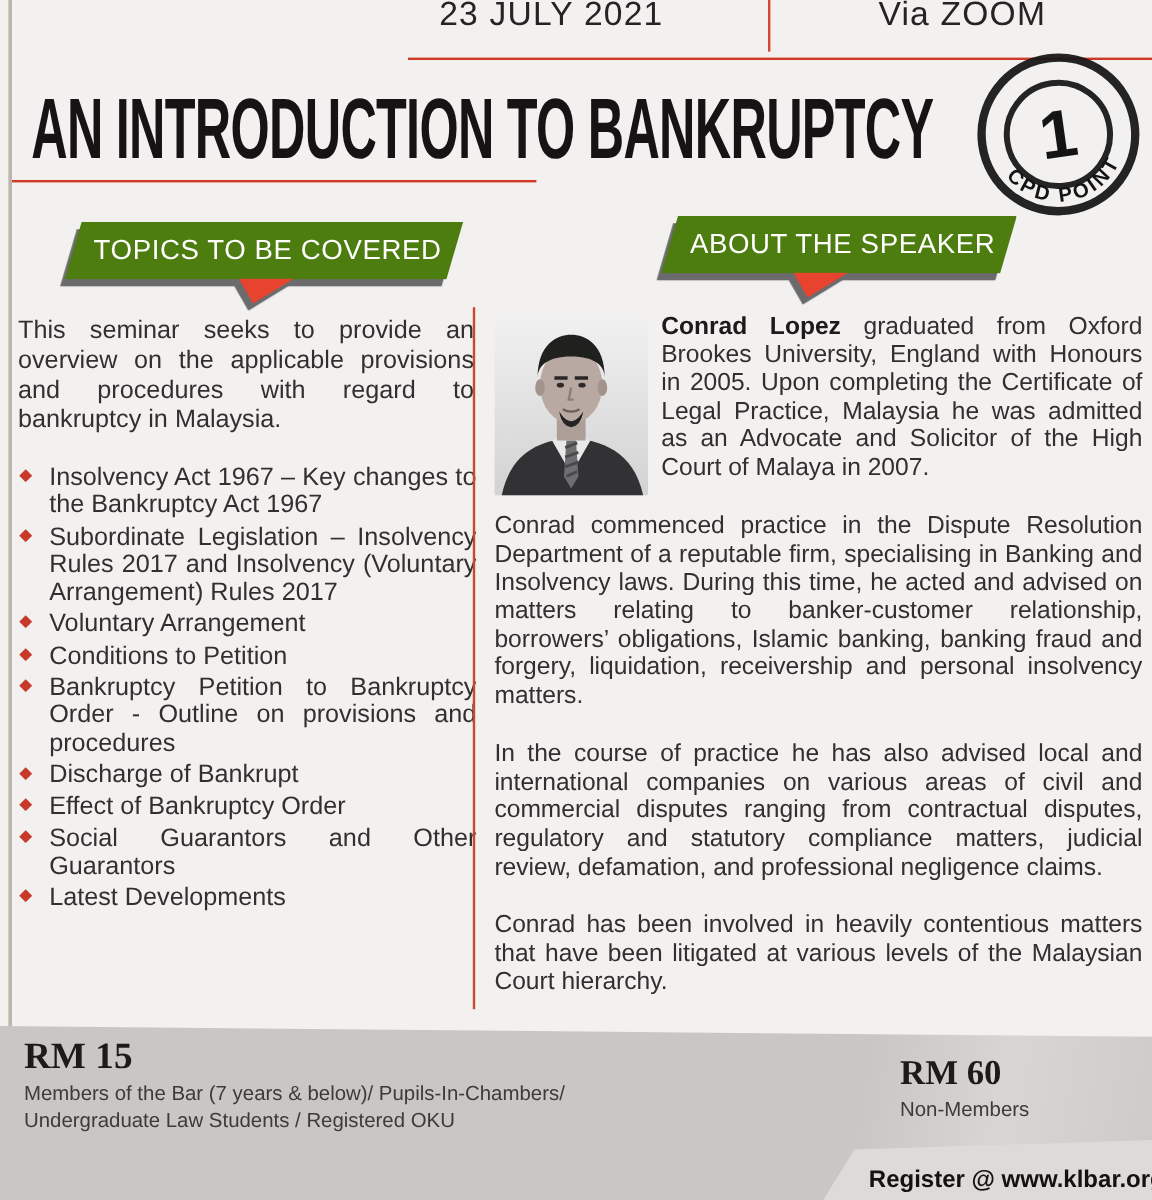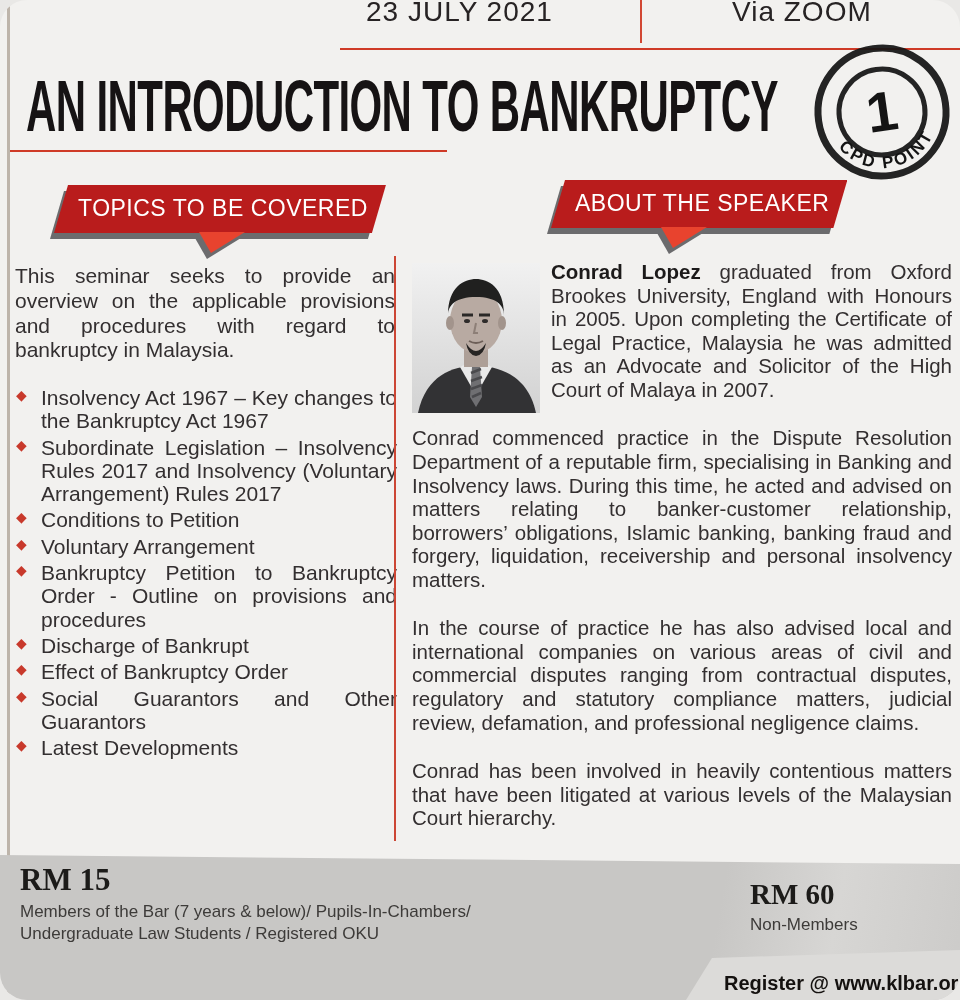--- a/index.html
+++ b/index.html
@@ -1,39 +1,39 @@
 <!DOCTYPE html>
 <html><head>
 <meta charset="utf-8">
 <style>
   html,body{margin:0;padding:0;background:#e9e8e6;}
   #flyer{
     position:relative;width:960px;height:1000px;margin:0 auto;
     background:#f2f1ef;overflow:hidden;
-    font-family:"Liberation Sans",sans-serif;color:#332f30;border-radius:27px;
+    font-family:"Liberation Sans",sans-serif;color:#332f30;
   }
   .page-edge{position:absolute;left:7px;top:0;width:3px;height:100%;background:#bdb4aa;}
 
   
   .date-text{position:absolute;top:-4px;left:366px;font-size:28px;letter-spacing:1px;color:#272324;white-space:nowrap;}
   .via-text{position:absolute;top:-4px;left:732px;font-size:28px;letter-spacing:1px;color:#272324;white-space:nowrap;}
   .header-vline{position:absolute;left:640px;top:0;width:2px;height:43px;background:#d24733;}
   .rule-top{position:absolute;top:48px;left:340px;width:620px;height:2px;background:#cf3a27;}
   .rule-bottom{position:absolute;top:150px;left:10px;width:437px;height:2px;background:#cf3a27;}
   .main-title{
     position:absolute;top:66px;left:26px;margin:0;
     font-size:70px;font-weight:bold;letter-spacing:-1px;color:#161314;
     white-space:nowrap;transform:scale(0.60,1.02);transform-origin:top left;
   }
   .stamp{position:absolute;left:810px;top:40px;width:144px;height:144px;transform:rotate(-8deg);}
 
   
   .bubble-wrap{position:absolute;filter:drop-shadow(-4px 6px 0 rgba(92,92,94,0.9));}
   .bubble{
-    background:#b91c1c;color:#ffffff;font-size:23px;letter-spacing:0.5px;
+    background:#4d7c0f;color:#ffffff;font-size:23px;letter-spacing:0.5px;
     padding:10px 18px 11px 24px;text-align:left;
     clip-path:polygon(14px 0,100% 0,calc(100% - 14px) 100%,0 100%);
     white-space:nowrap;
   }
   .bubble-tail{position:absolute;top:calc(100% - 1px);width:46px;height:21px;background:#e8432e;
     clip-path:polygon(0 0,100% 0,26% 100%);}
   #topics-bubble{left:54px;top:185px;}
   #topics-bubble .bubble-tail{left:145px;}
   #speaker-bubble{left:551px;top:180px;}
   #speaker-bubble .bubble-tail{left:110px;}
@@ -103,22 +103,22 @@
 
   <div class="bubble-wrap" id="topics-bubble">
     <div class="bubble">TOPICS TO BE COVERED</div>
     <div class="bubble-tail"></div>
   </div>
 
   <div class="intro-par">This seminar seeks to provide an overview on the applicable provisions and procedures with regard to bankruptcy in Malaysia.</div>
   <ul class="topic-list">
     <li>Insolvency Act 1967 – Key changes to the Bankruptcy Act 1967</li>
     <li>Subordinate Legislation – Insolvency Rules 2017 and Insolvency (Voluntary Arrangement) Rules 2017</li>
+    <li>Voluntary Arrangement</li>
     <li>Conditions to Petition</li>
-    <li>Voluntary Arrangement</li>
     <li>Bankruptcy Petition to Bankruptcy Order - Outline on provisions and procedures</li>
     <li>Discharge of Bankrupt</li>
     <li>Effect of Bankruptcy Order</li>
     <li>Social Guarantors and Other Guarantors</li>
     <li>Latest Developments</li>
   </ul>
 
   <div class="col-divider"></div>
 
   <div class="bubble-wrap" id="speaker-bubble">

